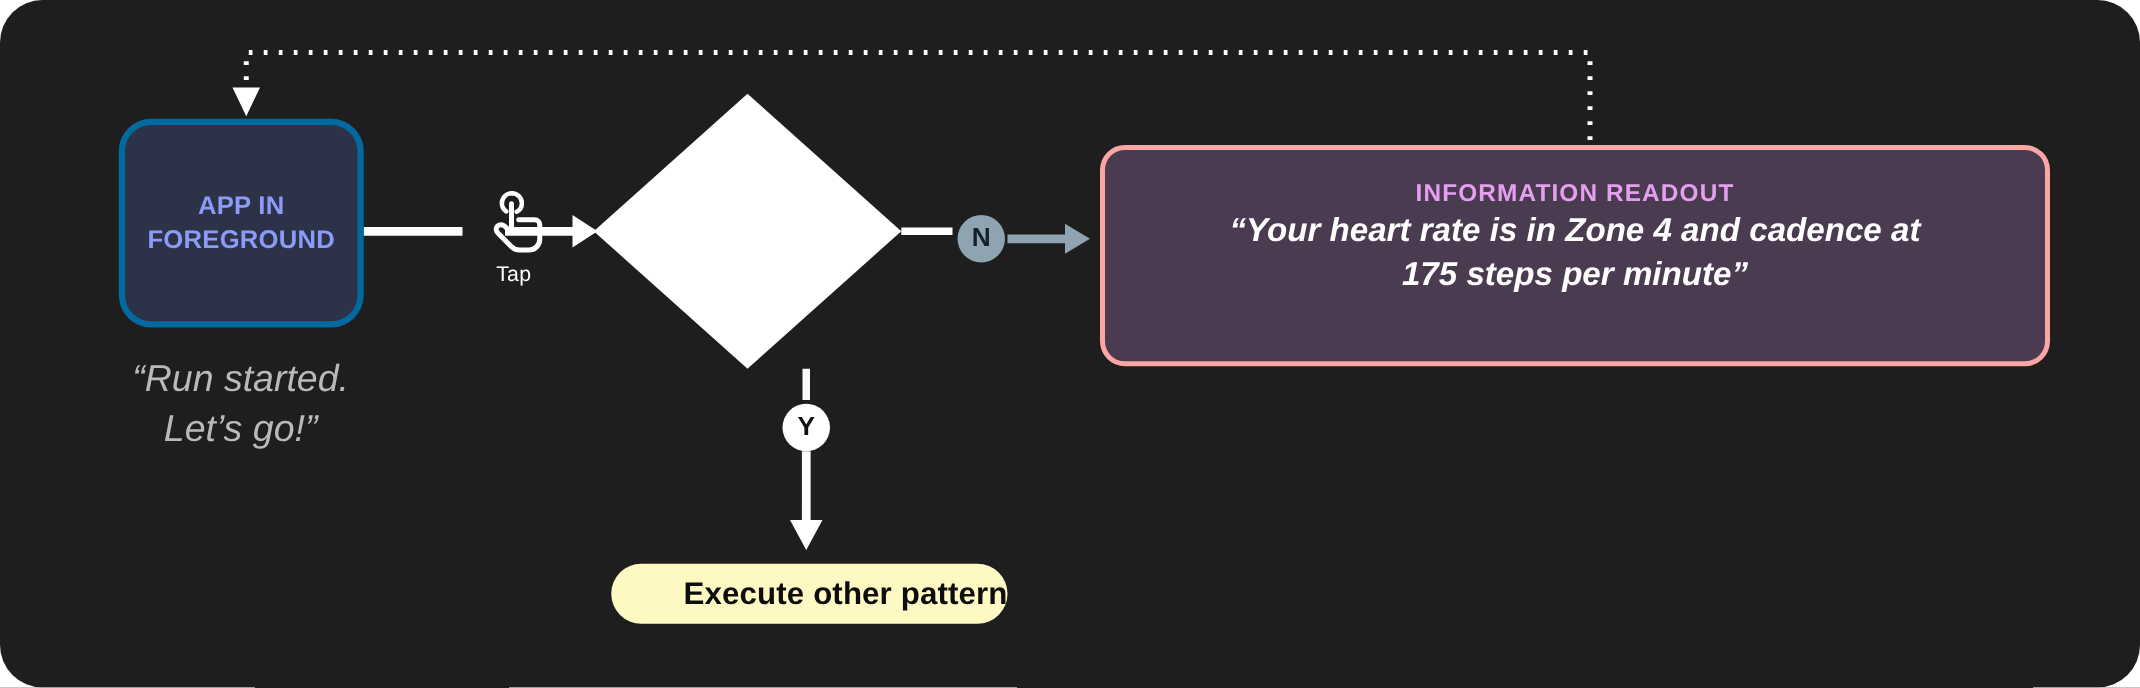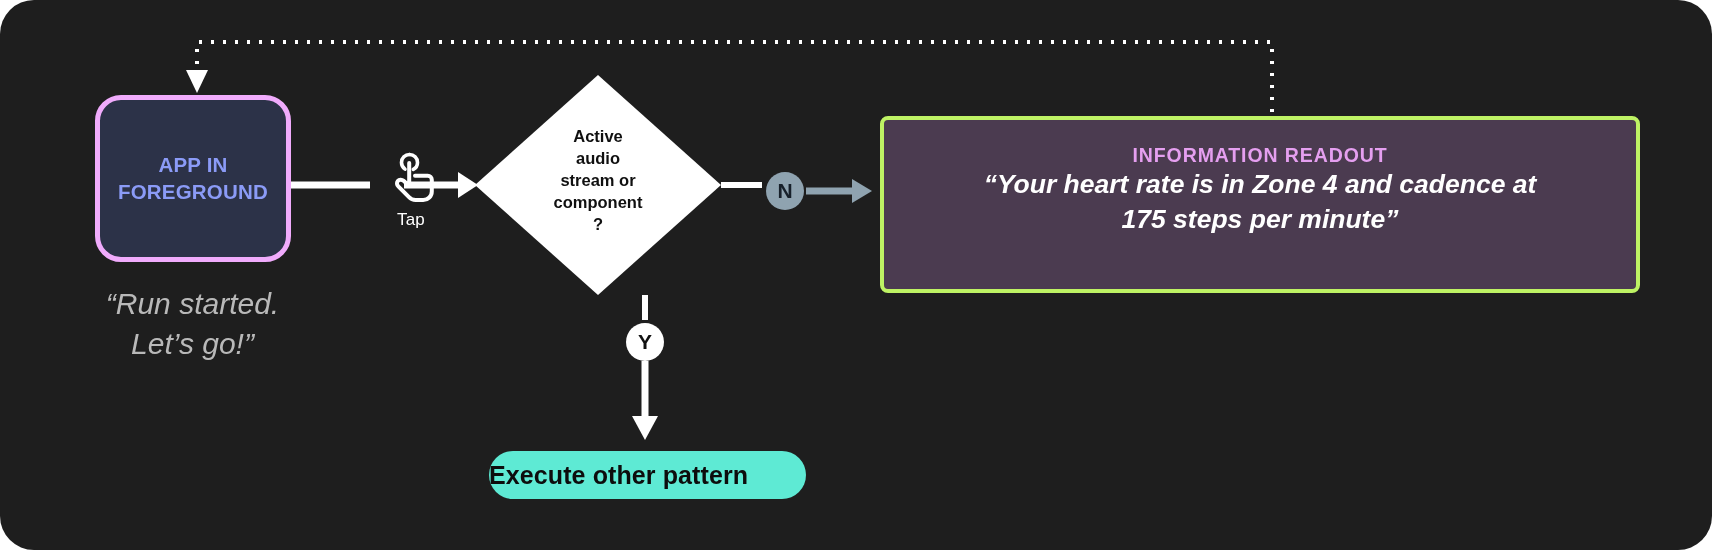--- a/index.html
+++ b/index.html
@@ -28,21 +28,21 @@
 
   
   .app-node {
     position: absolute;
     left: 95px;
     top: 95px;
     width: 196px;
     height: 167px;
     box-sizing: border-box;
     background: #2c3248;
-    border: 5px solid #f0abfc;
+    border: 5px solid #0369a1;
     border-radius: 26px;
     display: flex;
     align-items: center;
     justify-content: center;
   }
   .app-node-label {
     color: #8b9bf7;
     font-size: 20.5px;
     font-weight: bold;
     line-height: 1.3;
@@ -126,22 +126,22 @@
 
   
   .readout {
     position: absolute;
     left: 880px;
     top: 116px;
     width: 760px;
     height: 177px;
     box-sizing: border-box;
     background: #4b3b50;
-    border: 4px solid #bef264;
-    border-radius: 8px;
+    border: 4px solid #fca5a5;
+    border-radius: 20px;
     padding: 16px 26px 0 26px;
     text-align: center;
   }
   .readout-title {
     color: #e59ff0;
     font-size: 19.5px;
     font-weight: bold;
     letter-spacing: 0.9px;
     margin-top: 8px;
   }
@@ -155,25 +155,25 @@
   }
 
   
   .pill {
     position: absolute;
     left: 489px;
     top: 451px;
     width: 317px;
     height: 48px;
     box-sizing: border-box;
-    background: #5eead4;
+    background: #fef9c3;
     border-radius: 24px;
     display: flex;
     align-items: center;
-    justify-content: flex-start;
+    justify-content: flex-end;
   }
   .pill-label {
     color: #0d0d0d;
     font-size: 25px;
     font-weight: bold;
     letter-spacing: 0.1px;
   }
 </style>
 </head>
 <body>
@@ -217,25 +217,20 @@
       <path d="M24.5 4.5c4.4 0 8 3.6 8 8 0 3.0-1.7 5.6-4.2 6.9" fill="none" stroke="#ffffff" stroke-width="3.6" stroke-linecap="round"></path>
       <path d="M24.2 13.0 L24.2 36.0 L18.6 30.8 C16.8 29.2 14.2 29.4 12.8 31.1
                C11.5 32.7 11.8 35.0 13.3 36.4 L24.0 47.2
                C25.7 49.0 28.1 50.0 30.6 50.0 L38.2 50.0
                C43.0 50.0 46.8 46.2 46.8 41.4 L46.8 29.8
                C46.8 27.6 45.0 25.8 42.8 25.8 L30.0 25.8" fill="none" stroke="#ffffff" stroke-width="4" stroke-linecap="round" stroke-linejoin="round"></path>
     </svg>
     <div class="tap-label">Tap</div>
   </div>
 
-  <div class="diamond-text">Active
-audio
-stream or
-component
-?</div>
 
   <div class="badge badge-n">
     <span>N</span>
   </div>
   <div class="badge badge-y">
     <span>Y</span>
   </div>
 
   <div class="readout">
     <div class="readout-title">INFORMATION READOUT</div>

